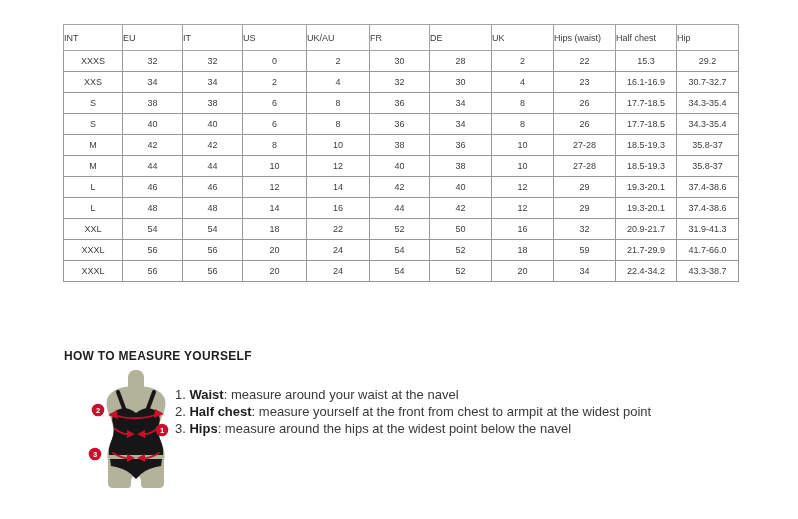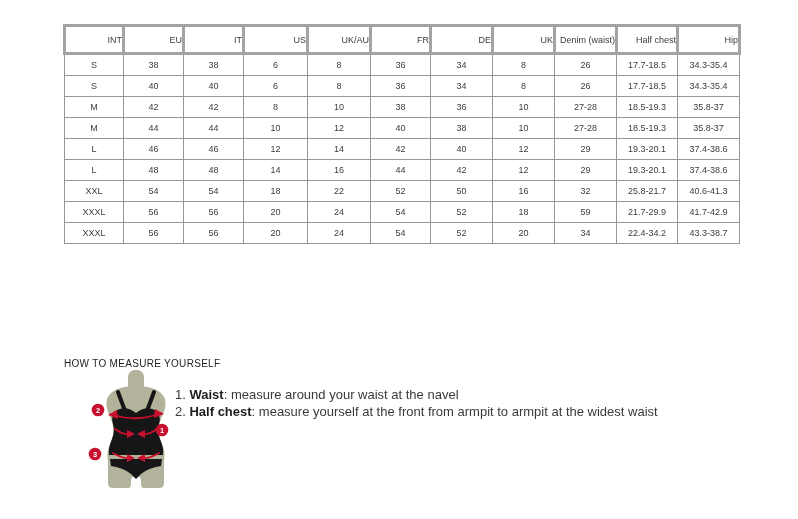--- a/index.html
+++ b/index.html
@@ -6,29 +6,29 @@
   .canvas{
     position:relative;width:798px;height:519px;background:#ffffff;overflow:hidden;
     font-family:"Liberation Sans",sans-serif;color:#3c3c3c;
   }
   
   table.size-chart{
     position:absolute;left:63px;top:24px;border-collapse:collapse;table-layout:fixed;
     font-size:9px;color:#3c3c3c;
   }
   table.size-chart th{
-    border:3px solid #a3a3a3;height:25px;padding:0;font-weight:400;text-align:right;
+    border:1px solid #a3a3a3;height:25px;padding:0;font-weight:400;text-align:left;
     white-space:nowrap;
   }
   table.size-chart td{
     border:1px solid #979797;height:20px;padding:0;text-align:center;white-space:nowrap;
   }
   
   .measure-heading{
-    position:absolute;left:64px;top:358px;font-size:10px;font-weight:400;
+    position:absolute;left:64px;top:349px;font-size:12px;font-weight:700;
     letter-spacing:.3px;color:#1e1e1e;
   }
   .measure-list{position:absolute;left:175px;top:390px;font-size:13px;color:#3a3a3a;}
   .measure-item{line-height:10px;margin-bottom:7px;white-space:nowrap;}
   .measure-item b{color:#1e1e1e;}
   
   .figure-wrap{position:absolute;left:85px;top:369px;width:100px;height:124px;}
   .skin{fill:#b3b29a;}
   .garment{fill:#161616;}
   .strap{stroke:#161616;stroke-width:4;stroke-linecap:round;fill:none;}
@@ -58,26 +58,52 @@
       <thead>
         <tr>
           <th>INT</th>
           <th>EU</th>
           <th>IT</th>
           <th>US</th>
           <th>UK/AU</th>
           <th>FR</th>
           <th>DE</th>
           <th>UK</th>
-          <th>Denim (waist)</th>
+          <th>Hips (waist)</th>
           <th>Half chest</th>
           <th>Hip</th>
         </tr>
       </thead>
       <tbody>
+        <tr>
+          <td>XXXS</td>
+          <td>32</td>
+          <td>32</td>
+          <td>0</td>
+          <td>2</td>
+          <td>30</td>
+          <td>28</td>
+          <td>2</td>
+          <td>22</td>
+          <td>15.3</td>
+          <td>29.2</td>
+        </tr>
+        <tr>
+          <td>XXS</td>
+          <td>34</td>
+          <td>34</td>
+          <td>2</td>
+          <td>4</td>
+          <td>32</td>
+          <td>30</td>
+          <td>4</td>
+          <td>23</td>
+          <td>16.1-16.9</td>
+          <td>30.7-32.7</td>
+        </tr>
         <tr>
           <td>S</td>
           <td>38</td>
           <td>38</td>
           <td>6</td>
           <td>8</td>
           <td>36</td>
           <td>34</td>
           <td>8</td>
           <td>26</td>
@@ -152,35 +178,35 @@
         <tr>
           <td>XXL</td>
           <td>54</td>
           <td>54</td>
           <td>18</td>
           <td>22</td>
           <td>52</td>
           <td>50</td>
           <td>16</td>
           <td>32</td>
-          <td>25.8-21.7</td>
-          <td>40.6-41.3</td>
+          <td>20.9-21.7</td>
+          <td>31.9-41.3</td>
         </tr>
         <tr>
           <td>XXXL</td>
           <td>56</td>
           <td>56</td>
           <td>20</td>
           <td>24</td>
           <td>54</td>
           <td>52</td>
           <td>18</td>
           <td>59</td>
           <td>21.7-29.9</td>
-          <td>41.7-42.9</td>
+          <td>41.7-66.0</td>
         </tr>
         <tr>
           <td>XXXL</td>
           <td>56</td>
           <td>56</td>
           <td>20</td>
           <td>24</td>
           <td>54</td>
           <td>52</td>
           <td>20</td>
@@ -188,21 +214,22 @@
           <td>22.4-34.2</td>
           <td>43.3-38.7</td>
         </tr>
       </tbody>
     </table>
 
   <div class="measure-heading">HOW TO MEASURE YOURSELF</div>
 
   <div class="measure-list">
     <div class="measure-item"><span>1.</span> <b>Waist</b><span>: measure around your waist at the navel</span></div>
-    <div class="measure-item"><span>2.</span> <b>Half chest</b><span>: measure yourself at the front from armpit to armpit at the widest waist</span></div>
+    <div class="measure-item"><span>2.</span> <b>Half chest</b><span>: measure yourself at the front from chest to armpit at the widest point</span></div>
+    <div class="measure-item"><span>3.</span> <b>Hips</b><span>: measure around the hips at the widest point below the navel</span></div>
   </div>
 
   <div class="figure-wrap">
     <svg width="100" height="124" viewBox="0 0 100 124">
 
       <rect class="skin" x="43" y="1" width="16" height="24" rx="7"></rect>
 
       <path class="skin" d="M22,30 C26,20 38,17 51,17 C64,17 76,20 80,30
            C82,40 77,46 75,53 C73,60 73,66 76,73 C80,81 80,86 79,92
            L79,114 Q79,119 74,119 L59,119 Q56,119 56,115 L56,112

